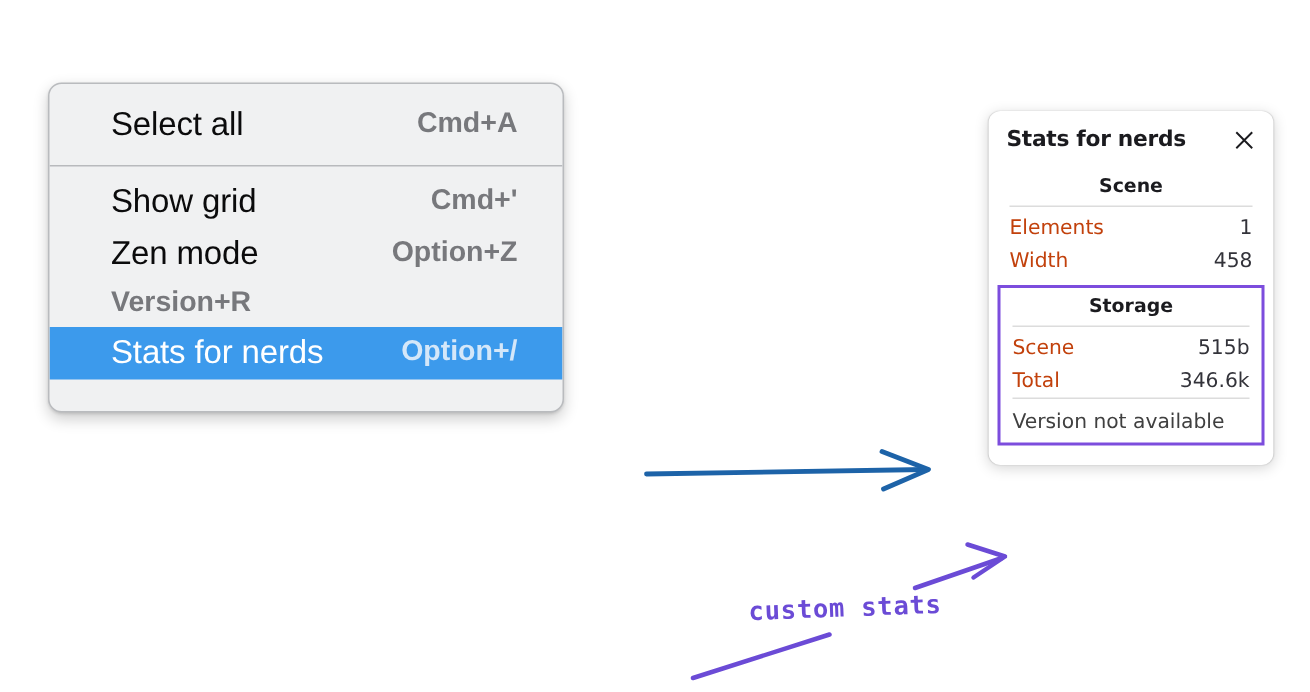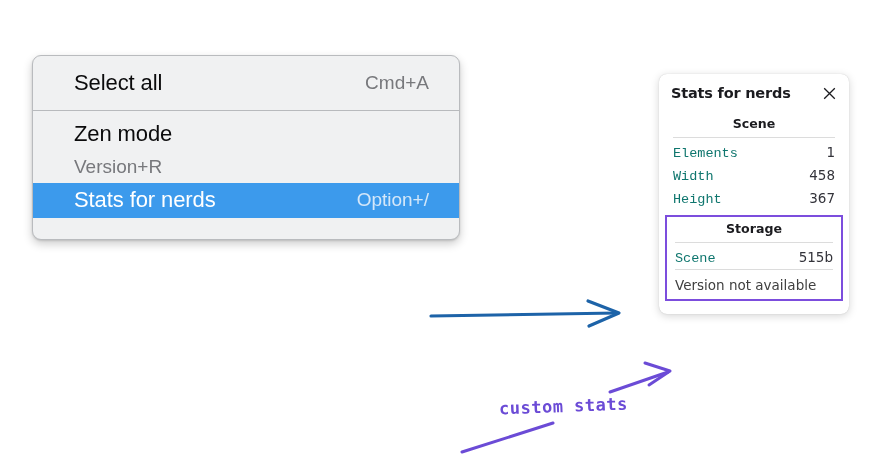--- a/index.html
+++ b/index.html
@@ -14,21 +14,21 @@
     overflow: hidden;
     font-family: "Liberation Sans", sans-serif;
     -webkit-font-smoothing: antialiased;
   }
 
   
   .context-menu {
     position: absolute;
     left: 32px;
     top: 55px;
-    width: 428px;
+    width: 344px;
     background: #f0f1f2;
     border-radius: 9px;
     border: 1px solid #b9bbbe;
     box-shadow: 0 4px 10px rgba(0,0,0,0.20), 0 1px 2px rgba(0,0,0,0.12);
     overflow: hidden;
     box-sizing: border-box;
   }
   .menu-section {
     padding: 6px 0 5px 0;
   }
@@ -51,20 +51,21 @@
   .menu-item .label {
     font-size: 22px;
     color: #0b0b0c;
     letter-spacing: -0.1px;
     white-space: nowrap;
   }
   .menu-item .shortcut {
     font-size: 19px;
     color: #77787c;
     white-space: nowrap;
+    font-weight: bold;
   }
   .menu-item.highlighted {
     background: #3c9aec;
   }
   .menu-item.highlighted .label { color: #ffffff; }
   .menu-item.highlighted .shortcut { color: #d4e7f9; }
   .menu-footer { height: 16px; }
 
   
   .stats-panel {
@@ -112,21 +113,21 @@
     margin: 0 2px 3px 2px;
   }
   .stat-row {
     display: flex;
     justify-content: space-between;
     align-items: baseline;
     font-size: 13.5px;
     color: #44444a;
     padding: 3px 2px 3px 2px;
   }
-  .stat-row .k { color: #0f766e; font-family: Liberation Mono, monospace; }
+  .stat-row .k { color: #c2410c; }
   .stat-row .v { color: #33333a; }
 
   .highlight-box {
     border: 2px solid #7c4ddd;
     margin: 5px -6px 0 -6px;
     padding: 2px 6px 4px 6px;
     box-sizing: border-box;
   }
   .full-row {
     font-size: 13.5px;
@@ -163,21 +164,26 @@
     <div class="menu-item">
       <span class="label">Select all</span>
       <span class="shortcut">Cmd+A</span>
     </div>
   </div>
 
   <div class="menu-divider"></div>
 
   <div class="menu-section">
     <div class="menu-item">
+      <span class="label">Show grid</span>
+      <span class="shortcut">Cmd+'</span>
+    </div>
+    <div class="menu-item">
       <span class="label">Zen mode</span>
+      <span class="shortcut">Option+Z</span>
     </div>
     <div class="menu-item">
       <span class="shortcut">Version+R</span>
     </div>
     <div class="menu-item highlighted">
       <span class="label">Stats for nerds</span>
       <span class="shortcut">Option+/</span>
     </div>
   </div>
 
@@ -199,35 +205,35 @@
     <div class="section-head">Scene</div>
     <div class="hr"></div>
     <div class="stat-row">
       <span class="k">Elements</span>
       <span class="v">1</span>
     </div>
     <div class="stat-row">
       <span class="k">Width</span>
       <span class="v">458</span>
     </div>
-    <div class="stat-row">
-      <span class="k">Height</span>
-      <span class="v">367</span>
-    </div>
   </div>
 
   <div class="highlight-box">
 
     <div>
       <div class="section-head">Storage</div>
       <div class="hr"></div>
       <div class="stat-row">
         <span class="k">Scene</span>
         <span class="v">515b</span>
       </div>
+      <div class="stat-row">
+        <span class="k">Total</span>
+        <span class="v">346.6k</span>
+      </div>
     </div>
 
     <div>
       <div class="hr"></div>
       <div class="full-row">Version not available</div>
     </div>
 
   </div>
 </div>
 

